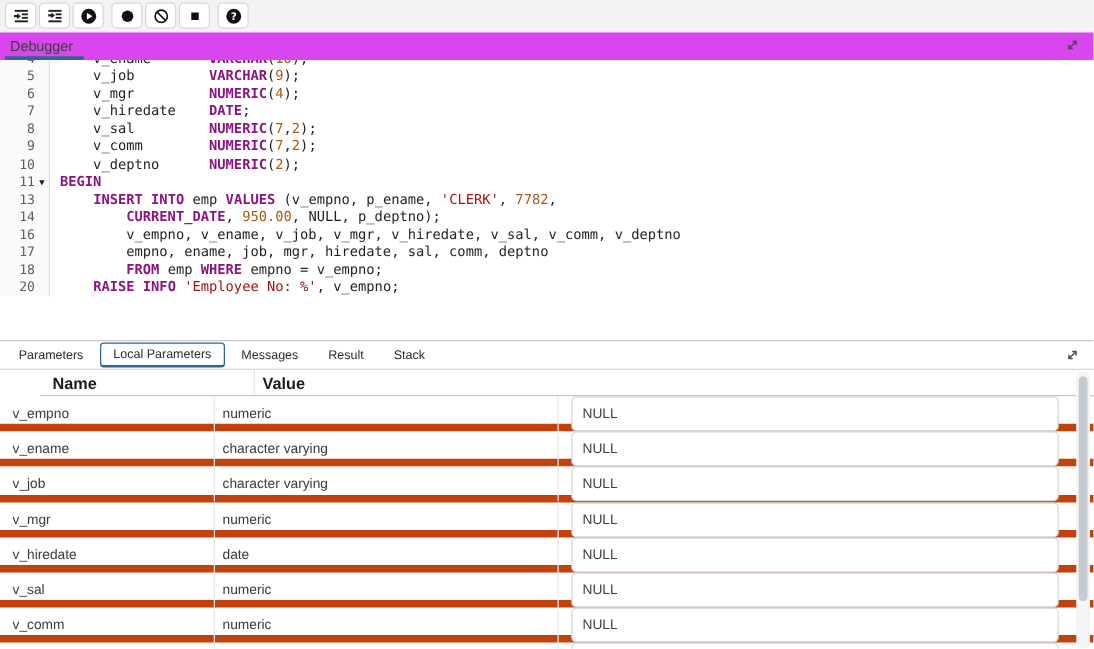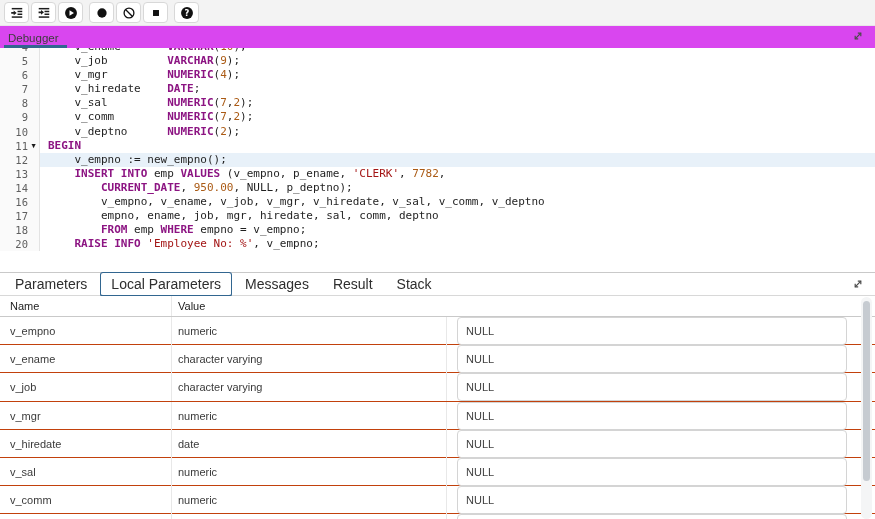--- a/index.html
+++ b/index.html
@@ -37,32 +37,32 @@
   .codetxt { flex:1; padding-left:8px; color:#1f1f1f; }
   .cline.active .codetxt { background:var(--active_line_bg); }
   .tok-p { color:#1f1f1f; }
   .tok-k { color:var(--keyword); font-weight:bold; }
   .tok-s { color:var(--string); }
   .tok-n { color:var(--number); }
 
   
   .ptabs { height:24px; border-top:1px solid #c9c9c9; border-bottom:1px solid #d8d8d8;
            background:#fff; display:flex; align-items:center; padding-left:4px; flex:none; position:relative; }
-  .ptab { font-size:14px; color:#2e2e2e; padding:3px 10px; margin-right:2px; border:1px solid transparent;
+  .ptab { font-size:10px; color:#2e2e2e; padding:3px 10px; margin-right:2px; border:1px solid transparent;
           border-radius:3px; cursor:pointer; white-space:nowrap;text-align:center; }
   .ptab.active { border:1px solid var(--accent); border-bottom-width:2px; }
   .ptabs .expand { top:4px; }
 
   
   .vars { flex:1; position:relative; overflow:hidden; background:#fff; }
   .vrow { display:grid; grid-template-columns:172px 275px 1fr; align-items:center; }
-  .vhead { height:21px; border-bottom:1px solid #c9c9c9; font-weight:normal; font-size:11px; color:#1c1c1c; }
+  .vhead { height:21px; border-bottom:1px solid #c9c9c9; font-weight:bold; font-size:13px; color:#1c1c1c;margin-left:32px; }
   .vhead > div { padding-left:10px; }
   .vhead > div:nth-child(2) { padding-left:6px; }
-  .drow { height:28.2px; border-bottom:1px solid #c2410c; font-size:11px; color:#3a3a3a; }
+  .drow { height:28.2px; border-bottom:6px solid #c2410c; font-size:11px; color:#3a3a3a; }
   .drow > div { padding-left:10px; height:100%; display:flex; align-items:center; }
   .drow > div:nth-child(2) { padding-left:6px; }
   .cell-name, .cell-type { border-right:1px solid #e8e8e8; }
   .vhead .cell-name, .vhead .cell-type { border-right:1px solid #e8e8e8; height:100%; display:flex; align-items:center; }
   .vinput { width:calc(100% - 24px); height:28px; border:1px solid #d4d4d4; border-radius:4px;
             font-size:11px; color:#404040; padding:0 8px; font-family:"Liberation Sans", sans-serif;
             background:#fff; outline:none; }
   .cell-value { padding-right:4px; }
 
   
@@ -146,21 +146,20 @@
   <div class="editor">
     <div class="codewrap" id="code-lines">
         <div class="cline"><span class="gut"><span class="num">4</span><span class="nofold"></span></span><span class="codetxt"><span class="tok-p">    v_ename       </span><span class="tok-k">VARCHAR</span><span class="tok-p">(</span><span class="tok-n">10</span><span class="tok-p">);</span></span></div>
         <div class="cline"><span class="gut"><span class="num">5</span><span class="nofold"></span></span><span class="codetxt"><span class="tok-p">    v_job         </span><span class="tok-k">VARCHAR</span><span class="tok-p">(</span><span class="tok-n">9</span><span class="tok-p">);</span></span></div>
         <div class="cline"><span class="gut"><span class="num">6</span><span class="nofold"></span></span><span class="codetxt"><span class="tok-p">    v_mgr         </span><span class="tok-k">NUMERIC</span><span class="tok-p">(</span><span class="tok-n">4</span><span class="tok-p">);</span></span></div>
         <div class="cline"><span class="gut"><span class="num">7</span><span class="nofold"></span></span><span class="codetxt"><span class="tok-p">    v_hiredate    </span><span class="tok-k">DATE</span><span class="tok-p">;</span></span></div>
         <div class="cline"><span class="gut"><span class="num">8</span><span class="nofold"></span></span><span class="codetxt"><span class="tok-p">    v_sal         </span><span class="tok-k">NUMERIC</span><span class="tok-p">(</span><span class="tok-n">7</span><span class="tok-p">,</span><span class="tok-n">2</span><span class="tok-p">);</span></span></div>
         <div class="cline"><span class="gut"><span class="num">9</span><span class="nofold"></span></span><span class="codetxt"><span class="tok-p">    v_comm        </span><span class="tok-k">NUMERIC</span><span class="tok-p">(</span><span class="tok-n">7</span><span class="tok-p">,</span><span class="tok-n">2</span><span class="tok-p">);</span></span></div>
         <div class="cline"><span class="gut"><span class="num">10</span><span class="nofold"></span></span><span class="codetxt"><span class="tok-p">    v_deptno      </span><span class="tok-k">NUMERIC</span><span class="tok-p">(</span><span class="tok-n">2</span><span class="tok-p">);</span></span></div>
         <div class="cline"><span class="gut"><span class="num">11</span><span class="fold">▼</span></span><span class="codetxt"><span class="tok-k">BEGIN</span></span></div>
-        <div class="cline active"><span class="gut"><span class="num">12</span><span class="nofold"></span></span><span class="codetxt"><span class="tok-p">    v_empno := new_empno();</span></span></div>
         <div class="cline"><span class="gut"><span class="num">13</span><span class="nofold"></span></span><span class="codetxt"><span class="tok-p">    </span><span class="tok-k">INSERT INTO</span><span class="tok-p"> emp </span><span class="tok-k">VALUES</span><span class="tok-p"> (v_empno, p_ename, </span><span class="tok-s">'CLERK'</span><span class="tok-p">, </span><span class="tok-n">7782</span><span class="tok-p">,</span></span></div>
         <div class="cline"><span class="gut"><span class="num">14</span><span class="nofold"></span></span><span class="codetxt"><span class="tok-p">        </span><span class="tok-k">CURRENT_DATE</span><span class="tok-p">, </span><span class="tok-n">950.00</span><span class="tok-p">, NULL, p_deptno);</span></span></div>
         <div class="cline"><span class="gut"><span class="num">16</span><span class="nofold"></span></span><span class="codetxt"><span class="tok-p">        v_empno, v_ename, v_job, v_mgr, v_hiredate, v_sal, v_comm, v_deptno</span></span></div>
         <div class="cline"><span class="gut"><span class="num">17</span><span class="nofold"></span></span><span class="codetxt"><span class="tok-p">        empno, ename, job, mgr, hiredate, sal, comm, deptno</span></span></div>
         <div class="cline"><span class="gut"><span class="num">18</span><span class="nofold"></span></span><span class="codetxt"><span class="tok-p">        </span><span class="tok-k">FROM</span><span class="tok-p"> emp </span><span class="tok-k">WHERE</span><span class="tok-p"> empno = v_empno;</span></span></div>
         <div class="cline"><span class="gut"><span class="num">20</span><span class="nofold"></span></span><span class="codetxt"><span class="tok-p">    </span><span class="tok-k">RAISE INFO</span><span class="tok-p"> </span><span class="tok-s">'Employee No: %'</span><span class="tok-p">, v_empno;</span></span></div>
       </div>
   </div>
 
   <div class="ptabs" id="panel-tabs">

